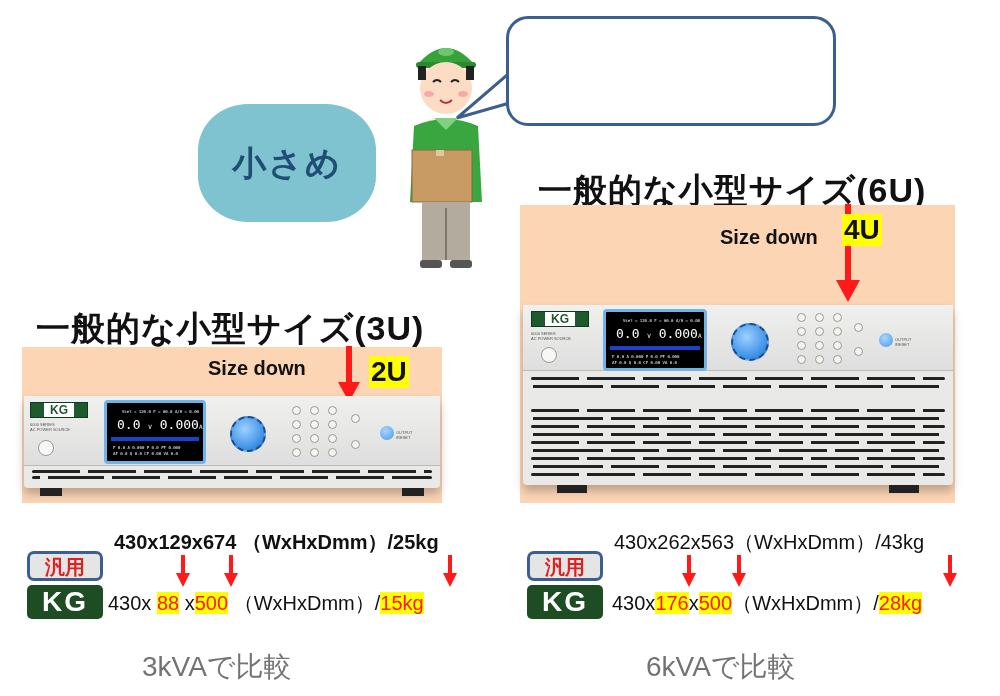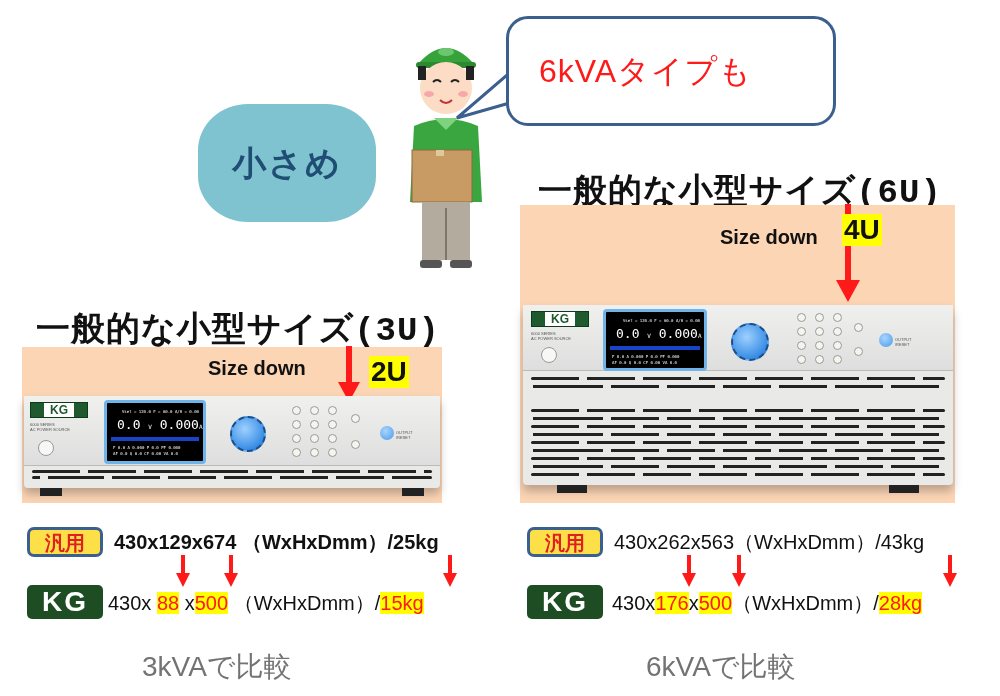--- a/index.html
+++ b/index.html
@@ -21,21 +21,21 @@
     position: absolute; left: 198px; top: 104px; width: 178px; height: 118px;
     background: #7ec3cf; border-radius: 50px / 46px;
     display: flex; flex-direction: column; align-items: center; justify-content: center;
   }
   .small-badge span { color: #1f4d74; font-weight: bold; font-size: 34px; line-height: 40px; letter-spacing: 2px; }
 
   
   .person { position: absolute; left: 396px; top: 22px; width: 100px; height: 250px; }
 
   
-  .sec-title { position: absolute; font-weight: bold; font-size: 34px; color: #111; white-space: nowrap; letter-spacing: 1px; font-family: Liberation Mono, monospace; }
+  .sec-title { position: absolute; font-weight: bold; font-size: 34px; color: #111; white-space: nowrap; letter-spacing: 1px; }
 
   
   .band { position: absolute; background: #fcd5b5; }
   .size-down { position: absolute; font-weight: bold; font-size: 20px; color: #111; }
   .unit-badge { position: absolute; background: #ffff00; font-weight: bold; font-size: 28px; color: #111; padding: 0 2px; line-height: 32px; }
   .arrow { position: absolute; }
 
   
   .device { position: absolute; background: #e9e9e7; border-radius: 4px; box-shadow: 0 6px 10px rgba(0,0,0,0.25); }
   .dev-panel { position: absolute; left: 0; top: 0; right: 0; background: linear-gradient(#f0f0ee,#dedede); border-bottom: 1px solid #bbb; }
@@ -43,21 +43,21 @@
   .kg-logo span { background: #fff; color: #1f5a2e; padding: 0 6px; }
   .screen { position: absolute; background: #000; border: 3px solid #6fb3e8; border-radius: 4px; color: #fff; font-family: "DejaVu Sans Mono", monospace; }
   .knob { position: absolute; border-radius: 50%; background: radial-gradient(circle at 40% 35%, #9ed0ff, #3b8fe5 70%, #1f6bc0); border: 2px dashed #1a4d8a; }
   .keypad-key { position: absolute; border-radius: 50%; background: #f4f4f0; border: 1px solid #9a9a92; }
   .out-btn { position: absolute; border-radius: 50%; background: radial-gradient(circle at 40% 35%, #a8d5ff, #4a9ae8); }
   .vent-row { position: absolute; left: 8px; right: 8px; height: 3px;
     background: repeating-linear-gradient(90deg, #222 0 48px, transparent 48px 56px); border-radius: 2px; }
   .foot { position: absolute; background: #222; }
 
   
-  .tag-hanyo { position: absolute; border: 3px solid #3b5f8e; border-radius: 7px; color: #e02020; font-weight: bold; font-size: 20px; background: #fde047; text-align: center; line-height: 26px; }
+  .tag-hanyo { position: absolute; border: 3px solid #3b5f8e; border-radius: 7px; color: #e02020; font-weight: bold; font-size: 20px; background: #e5e5e5; text-align: center; line-height: 26px; margin-top: 24px; }
   .tag-kg { position: absolute; background: #1e4d23; color: #fff; font-weight: bold; font-size: 28px; border-radius: 5px; text-align: center; line-height: 34px; letter-spacing: 2px; }
   .spec { position: absolute; font-size: 20px; color: #111; white-space: nowrap; line-height: 28px; }
   .hl { background: #ffff00; color: #ff1a1a; }
   .cmp { position: absolute; color: #737373; font-size: 28px; white-space: nowrap; }
 </style>
 </head>
 <body>
 
 <div class="small-badge">
   <span>小さめ</span>
@@ -88,21 +88,20 @@
   <line x1="50" y1="186" x2="50" y2="238" stroke="#7d766b" stroke-width="2"></line>
 
   <rect x="24" y="238" width="22" height="8" rx="3" fill="#555"></rect>
   <rect x="54" y="238" width="22" height="8" rx="3" fill="#555"></rect>
 </svg>
 
 <svg class="bubble-tail" viewBox="0 0 60 60">
   <path d="M58 10 L2 58 L58 42" fill="#fff" stroke="#3b5f8e" stroke-width="3"></path>
 </svg>
 <div class="bubble">
-  <div class="bubble-line">6kVAタイプも</div>
 </div>
 
 <div class="sec-title" style="left:36px; top:306px;">一般的な小型サイズ(3U)</div>
 <div class="band" style="left:22px; top:347px; width:420px; height:156px;"></div>
 <div class="size-down" style="left:208px; top:357px;">Size down</div>
 <svg class="arrow" style="left:338px; top:346px;" width="22" height="56">
   <rect x="8" y="0" width="6" height="38" fill="#ff1a1a"></rect>
     <polygon points="0,36 22,36 11,56" fill="#ff1a1a"></polygon>
 </svg>
 <div class="unit-badge" style="left:369px; top:356px;">2U</div>

